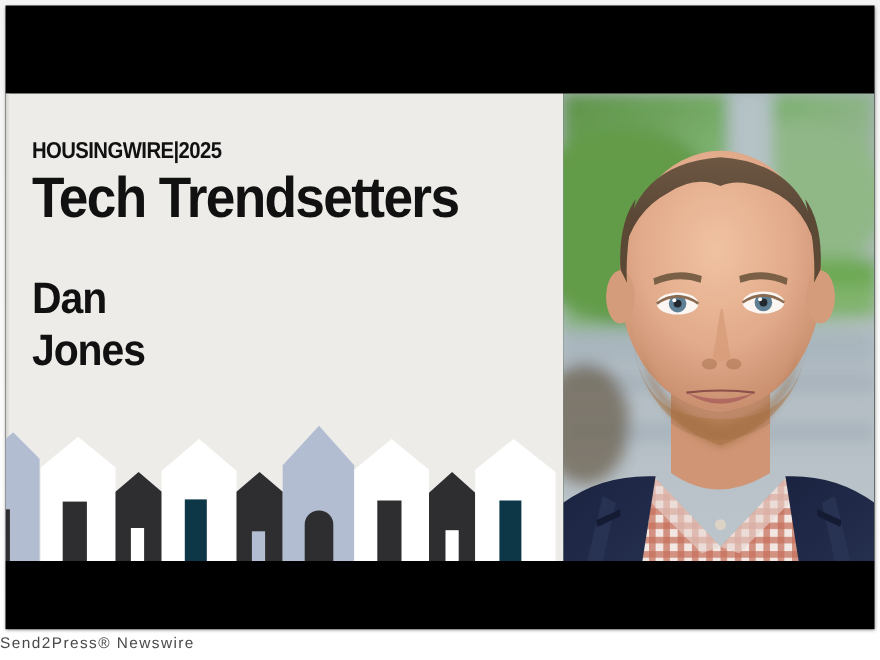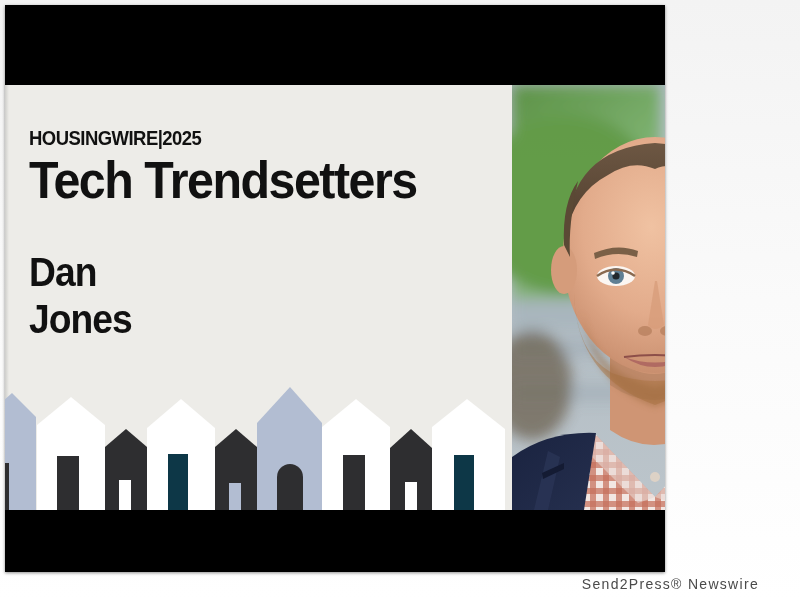--- a/index.html
+++ b/index.html
@@ -26,21 +26,21 @@
     left: 0; top: 0;
     width: 800px; height: 600px;
     background: linear-gradient(to bottom, #f3f3f3 0%, #fafafa 50%, #ffffff 100%);
   }
 
   
   #frame {
     position: absolute;
     left: 5px;
     top: 5px;
-    width: 660px;
+    width: 790px;
     height: 567px;
     background: #000000;
     box-shadow: 0 1px 3px rgba(0,0,0,0.45);
     overflow: hidden;
   }
 
   
   #card {
     position: absolute;
     left: 0px;
@@ -124,21 +124,20 @@
     background: #7a8a78;
   }
   #photo svg { display: block; }
 
   
   #credit {
     position: absolute;
     left: 0;
     top: 576px;
     width: 800px;
-    text-align: right;
     padding-right: 41px;
     box-sizing: border-box;
     font-family: "Liberation Sans", sans-serif;
     font-size: 14px;
     letter-spacing: 1.3px;
     color: #4a4a4a;
   }
 </style>
 </head>
 <body>

